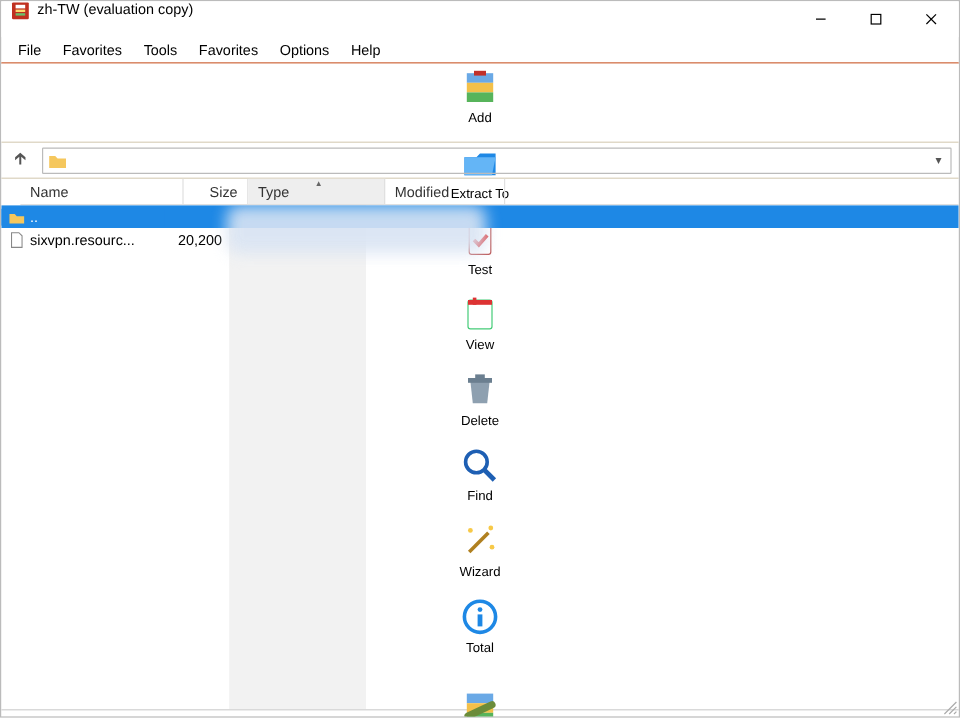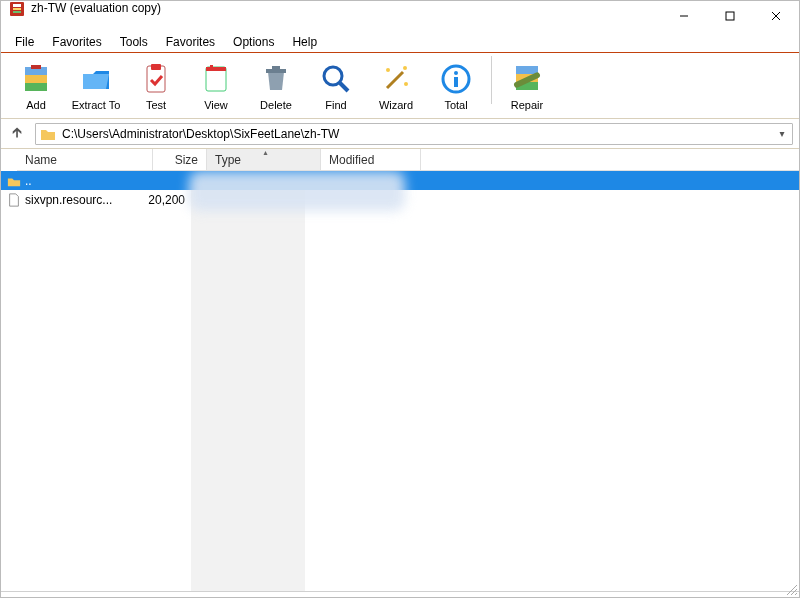--- a/index.html
+++ b/index.html
@@ -4,21 +4,21 @@
 <style>
   * { box-sizing: border-box; margin: 0; padding: 0; font-family: "Segoe UI", Tahoma, sans-serif; }
   body { background: #fff; width: 800px; height: 598px; overflow: hidden; border: 1px solid #bbb; }
   .titlebar { height: 30px; display: flex; align-items: flex-start; padding-left: 8px; background: #fff; }
   .titlebar .app-icon { width: 16px; height: 16px; margin-right: 6px; }
   .titlebar .title { font-size: 12px; color: #000; flex: 1; }
   .titlebar .win-controls { display: flex; }
   .titlebar .win-btn { width: 46px; height: 30px; display: flex; align-items: center; justify-content: center; font-size: 12px; }
   .menubar { height: 22px; display: flex; align-items: center; padding-left: 6px; gap: 2px; border-bottom: 1px solid #c2410c; }
   .menubar .menu-item { font-size: 12px; padding: 2px 8px; }
-  .toolbar { height: 66px; display: flex; padding: 3px 6px; border-bottom: 1px solid #d9d0bb; background: #fff; gap: 2px; }
+  .toolbar { height: 66px; display: flex; align-items: center; padding: 3px 6px; border-bottom: 1px solid #d9d0bb; background: #fff; gap: 14px; flex-direction: column; }
   .tool-btn { width: 58px; height: 60px; display: flex; flex-direction: column; align-items: center; justify-content: center; }
   .tool-btn .icon-slot { width: 34px; height: 34px; display:flex; align-items:center; justify-content:center; }
   .tool-btn .lbl { font-size: 11px; color: #000; margin-top: 3px; }
   .tool-sep { width: 1px; height: 48px; background: #d0d0d0; margin: 0 4px; }
   .pathbar { height: 30px; display: flex; align-items: center; border-bottom: 1px solid #d9d0bb; padding: 2px 6px; gap: 8px; }
   .up-btn { width: 20px; text-align:center; font-size:14px; color:#555; }
   .path-box { flex:1; height: 22px; border:1px solid #bbb; border-radius:1px; display:flex; align-items:center; padding: 0 4px; gap:6px; font-size:12px; position: relative; }
   .path-box .folder-icon { width:16px; height:16px; }
   .path-box .dd { position:absolute; right:2px; top:2px; width:16px; height:16px; display:flex; align-items:center; justify-content:center; color:#555; font-size:10px; }
   .columns { height: 22px; display:flex; border-bottom:1px solid #e0e0e0; font-size:12px; color:#333;margin-left:16px; }
@@ -179,21 +179,20 @@
 </div>
 
 <div class="pathbar">
   <span class="up-btn">🡱</span>
   <div class="path-box">
     <span class="folder-icon">
         <svg viewBox="0 0 16 16">
           <path d="M1 4h5l2 2h7v8H1z" fill="#f5c75d"></path>
         </svg>
       </span>
-    <span>C:\Users\Administrator\Desktop\SixFeetLane\zh-TW</span>
     <span class="dd">▾</span>
   </div>
 </div>
 
 <div class="columns">
   <div class="col col-name">Name</div>
   <div class="col col-size">Size</div>
   <div class="col col-type">
       <span>Type</span>
       <span class="sort-ind">▴</span>

